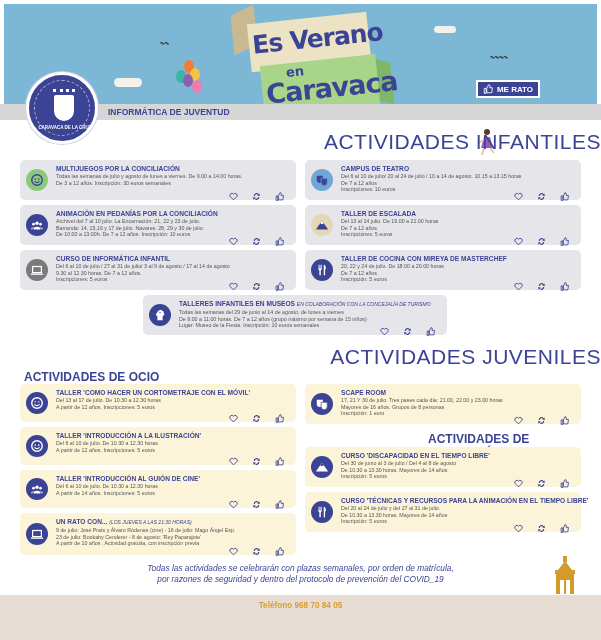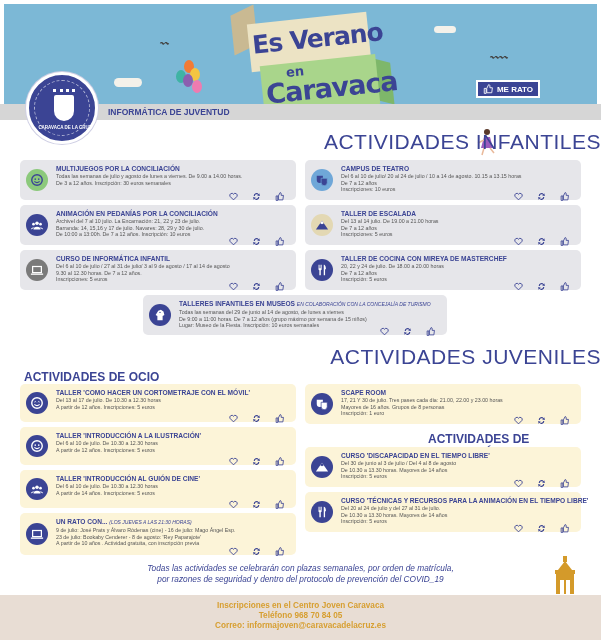--- a/index.html
+++ b/index.html
@@ -463,17 +463,15 @@
   <rect x="13" y="0" width="4" height="6" fill="#d49a2a"></rect>
   <path d="M8 14 L15 5 L22 14 Z" fill="#d49a2a"></path>
   <rect x="5" y="14" width="20" height="4" fill="#d49a2a"></rect>
   <rect x="6" y="18" width="18" height="20" fill="#d49a2a"></rect>
   <rect x="10" y="24" width="4" height="14" fill="#fff"></rect>
   <rect x="16" y="24" width="4" height="14" fill="#fff"></rect>
 </svg>
 
 <div class="footer">
   <div class="footer-inner">
-    <div class="footer-line">Inscripciones en el Centro Joven Caravaca</div>
     <div class="footer-line">Teléfono 968 70 84 05</div>
-    <div class="footer-line">Correo: informajoven@caravacadelacruz.es</div>
   </div>
 </div>
 
 </body></html>

